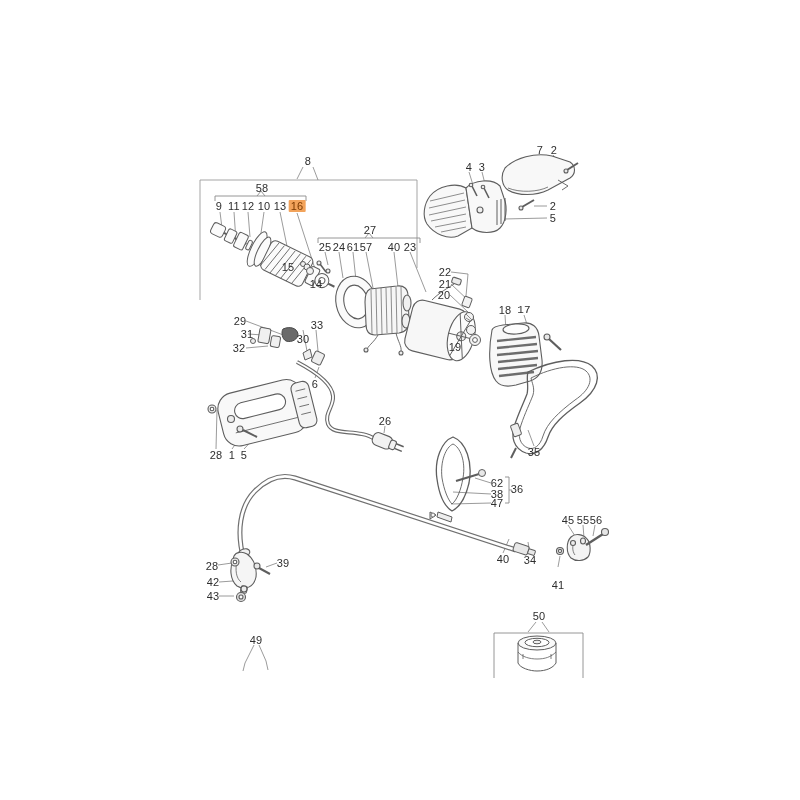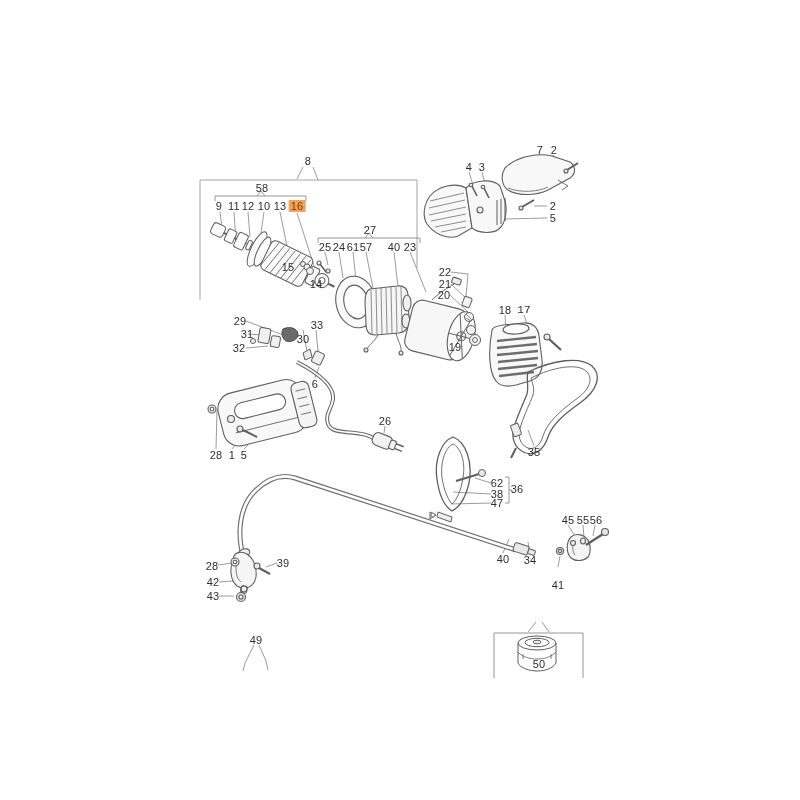--- a/index.html
+++ b/index.html
@@ -296,15 +296,15 @@
       <span class="plabel" style="left: 530px; top: 560px;">34</span>
       <span class="plabel" style="left: 568px; top: 520px;">45</span>
       <span class="plabel" style="left: 583px; top: 520px;">55</span>
       <span class="plabel" style="left: 596px; top: 520px;">56</span>
       <span class="plabel" style="left: 558px; top: 573px; margin-top: 12px;">41</span>
       <span class="plabel" style="left: 212px; top: 566px;">28</span>
       <span class="plabel" style="left: 283px; top: 563px;">39</span>
       <span class="plabel" style="left: 213px; top: 582px;">42</span>
       <span class="plabel" style="left: 213px; top: 596px;">43</span>
       <span class="plabel" style="left: 256px; top: 640px;">49</span>
-      <span class="plabel" style="left: 539px; top: 616px; margin-top: 48px;">50</span>
+      <span class="plabel" style="left: 539px; top: 616px;">50</span>
     </div>
 </div>
 
 </body></html>

